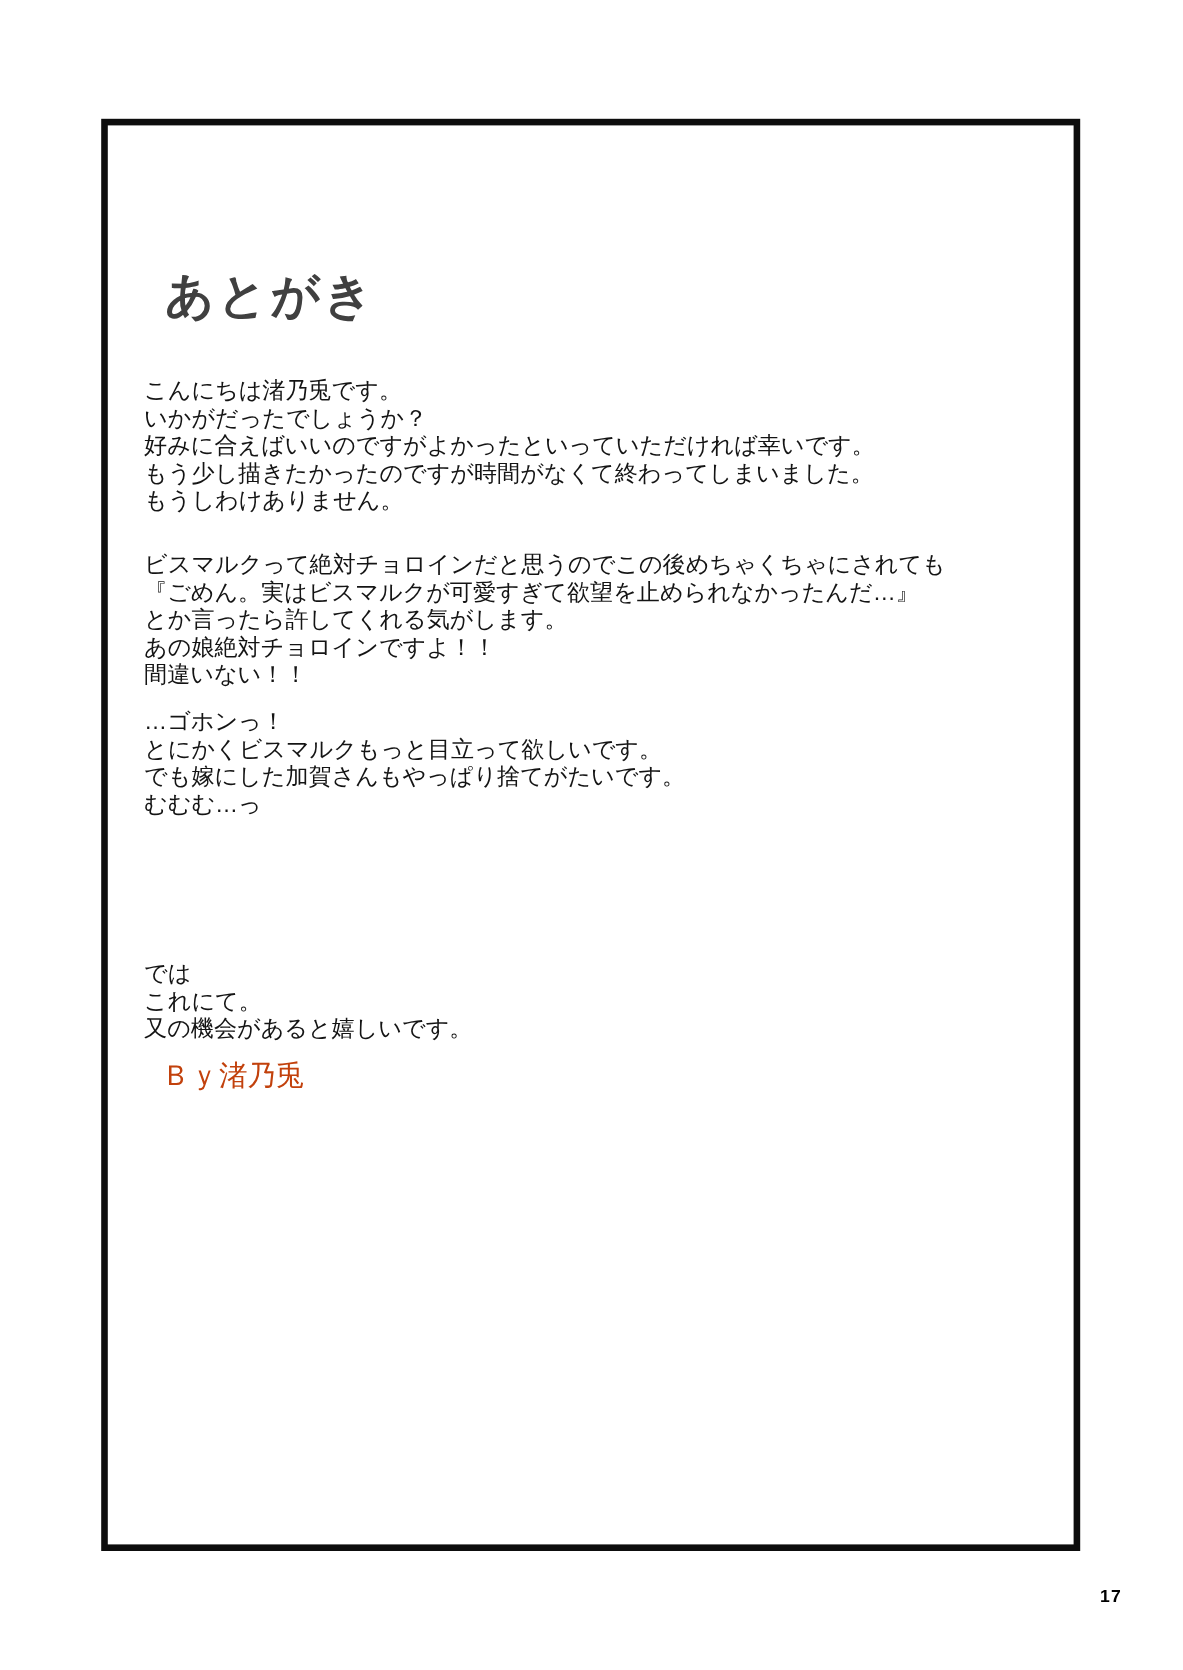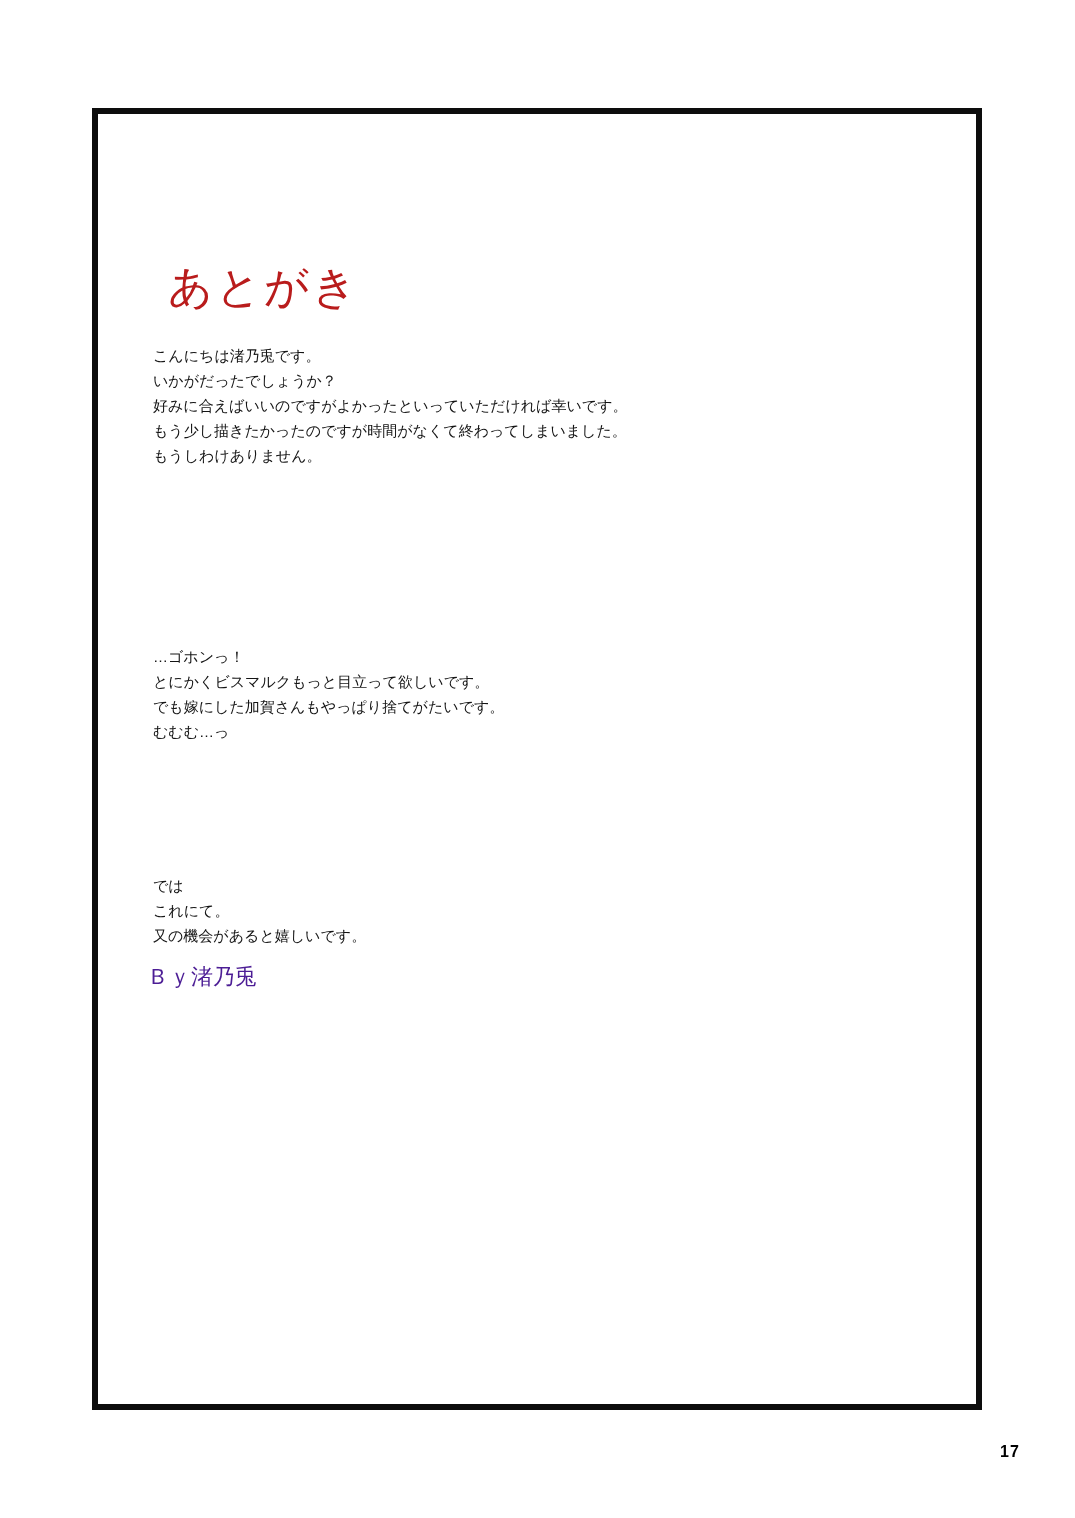--- a/index.html
+++ b/index.html
@@ -23,50 +23,50 @@
     width: 890px;
     height: 1302px;
     box-sizing: border-box;
     border: 6px solid #0d0d0d;
     background: #ffffff;
   }
   .title {
     position: absolute;
     left: 52px;
     top: 126px;
-    margin: 18px;
+    margin: 0;
     font-size: 44px;
-    font-weight: normal;
+    font-weight: bold;
     letter-spacing: 3px;
-    color: #b91c1c;
+    color: #404040;
     white-space: nowrap;
   }
   .para {
     position: absolute;
-    left: 55px;
+    left: 33px;
     margin: 0;
-    font-size: 15px;
+    font-size: 21px;
     line-height: 25px;
     white-space: pre-line;
     color: #141414;
     width: 810px;
   }
   .p1 { top: 229px; }
   .p2 { top: 387px; }
   .p3 { top: 530px; }
   .p4 { top: 640px; }
   .p5 { top: 759px; }
   .signature {
     position: absolute;
     left: 49px;
     top: 850px;
     margin: 0;
-    font-size: 22px;
+    font-size: 26px;
     line-height: 26px;
-    color: #4c1d95;
+    color: #c2410c;
     white-space: nowrap;
   }
   .page-number {
     position: absolute;
     left: 1000px;
     top: 1443px;
     font-size: 16px;
     font-weight: 600;
     letter-spacing: 1px;
     color: #000000;
@@ -78,20 +78,25 @@
 <div class="page">
   <div class="frame">
     <h1 class="title">あとがき</h1>
 
     <p class="para p1">こんにちは渚乃兎です。
 いかがだったでしょうか？
 好みに合えばいいのですがよかったといっていただければ幸いです。
 もう少し描きたかったのですが時間がなくて終わってしまいました。
 もうしわけありません。</p>
 
+    <p class="para p2">ビスマルクって絶対チョロインだと思うのでこの後めちゃくちゃにされても
+『ごめん。実はビスマルクが可愛すぎて欲望を止められなかったんだ…』
+とか言ったら許してくれる気がします。
+あの娘絶対チョロインですよ！！
+間違いない！！</p>
 
     <p class="para p3">…ゴホンっ！
 とにかくビスマルクもっと目立って欲しいです。
 でも嫁にした加賀さんもやっぱり捨てがたいです。
 むむむ…っ</p>
 
 
     <p class="para p5">では
 これにて。
 又の機会があると嬉しいです。</p>

